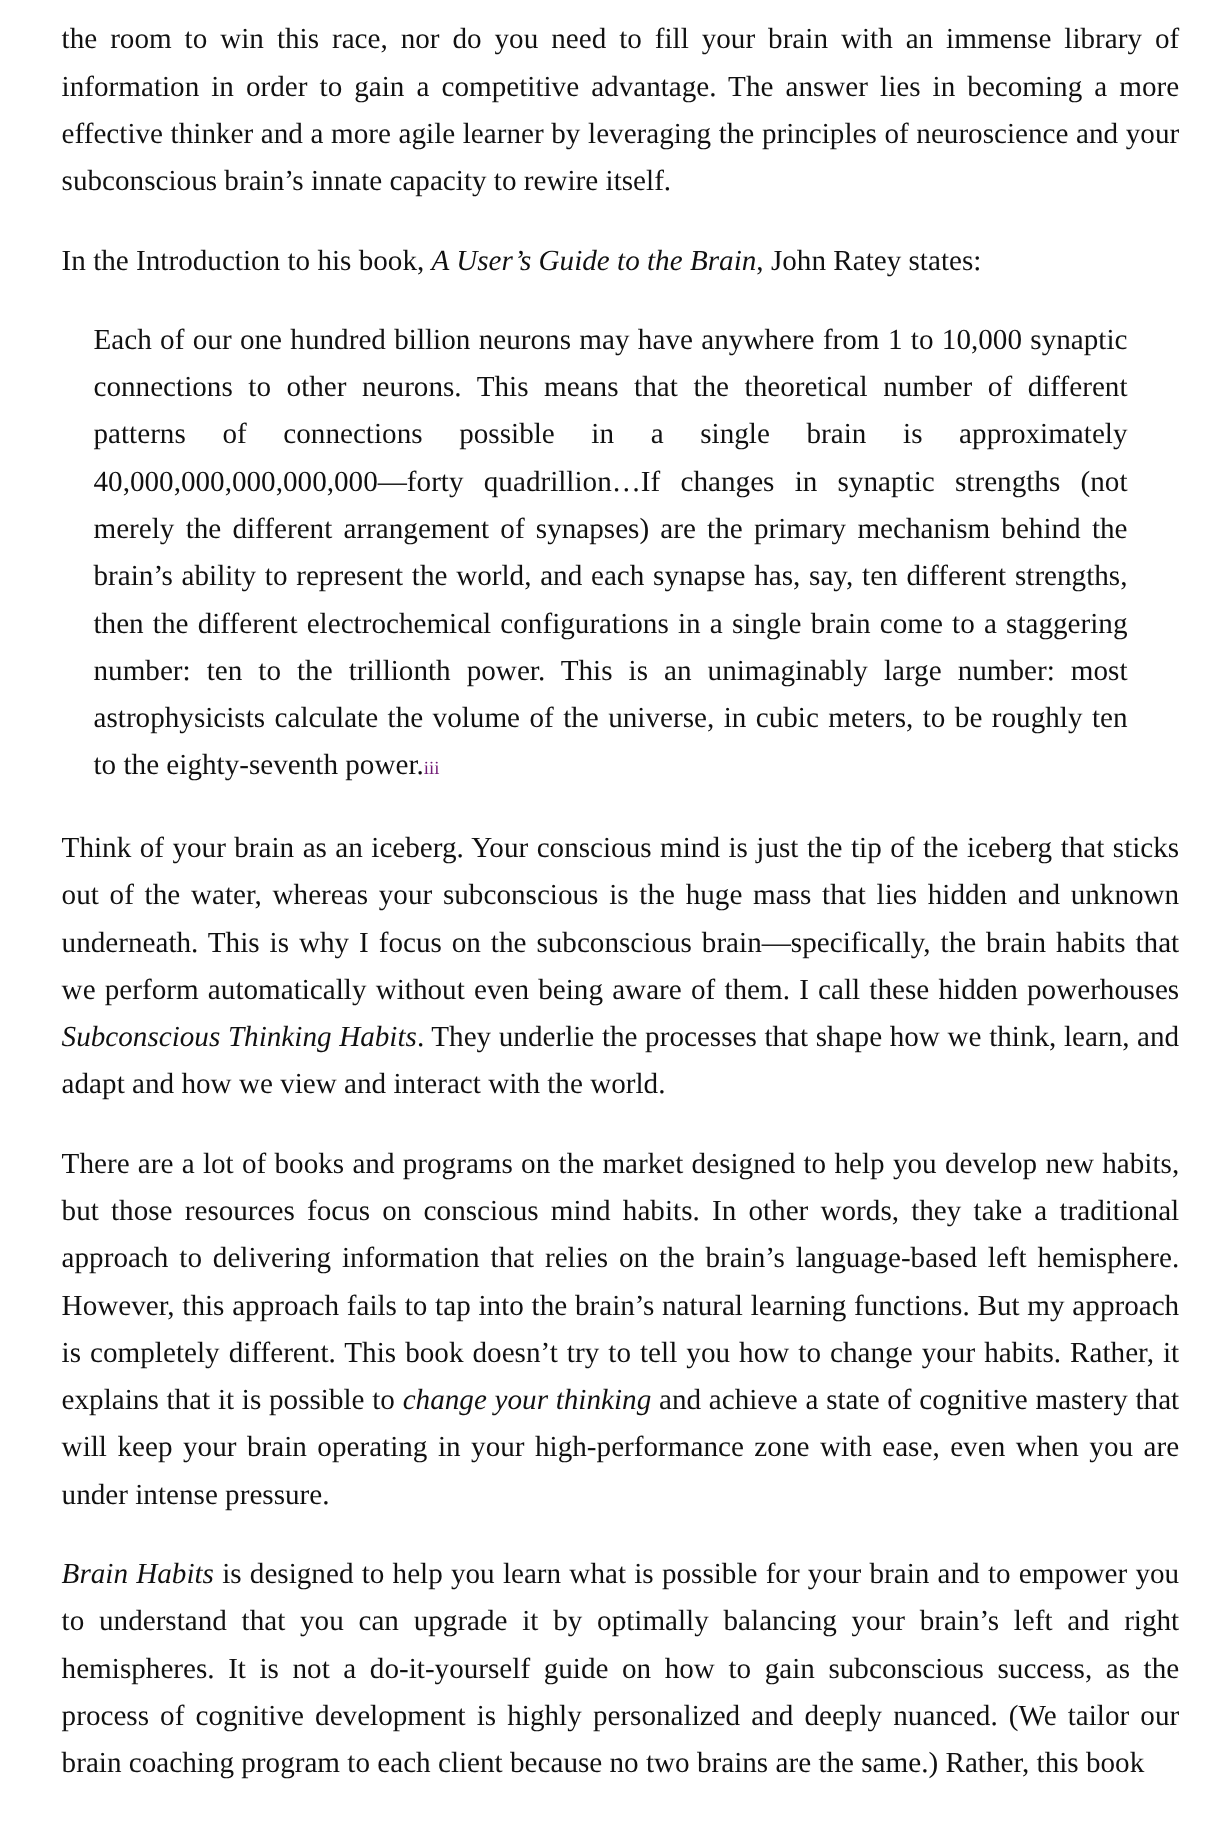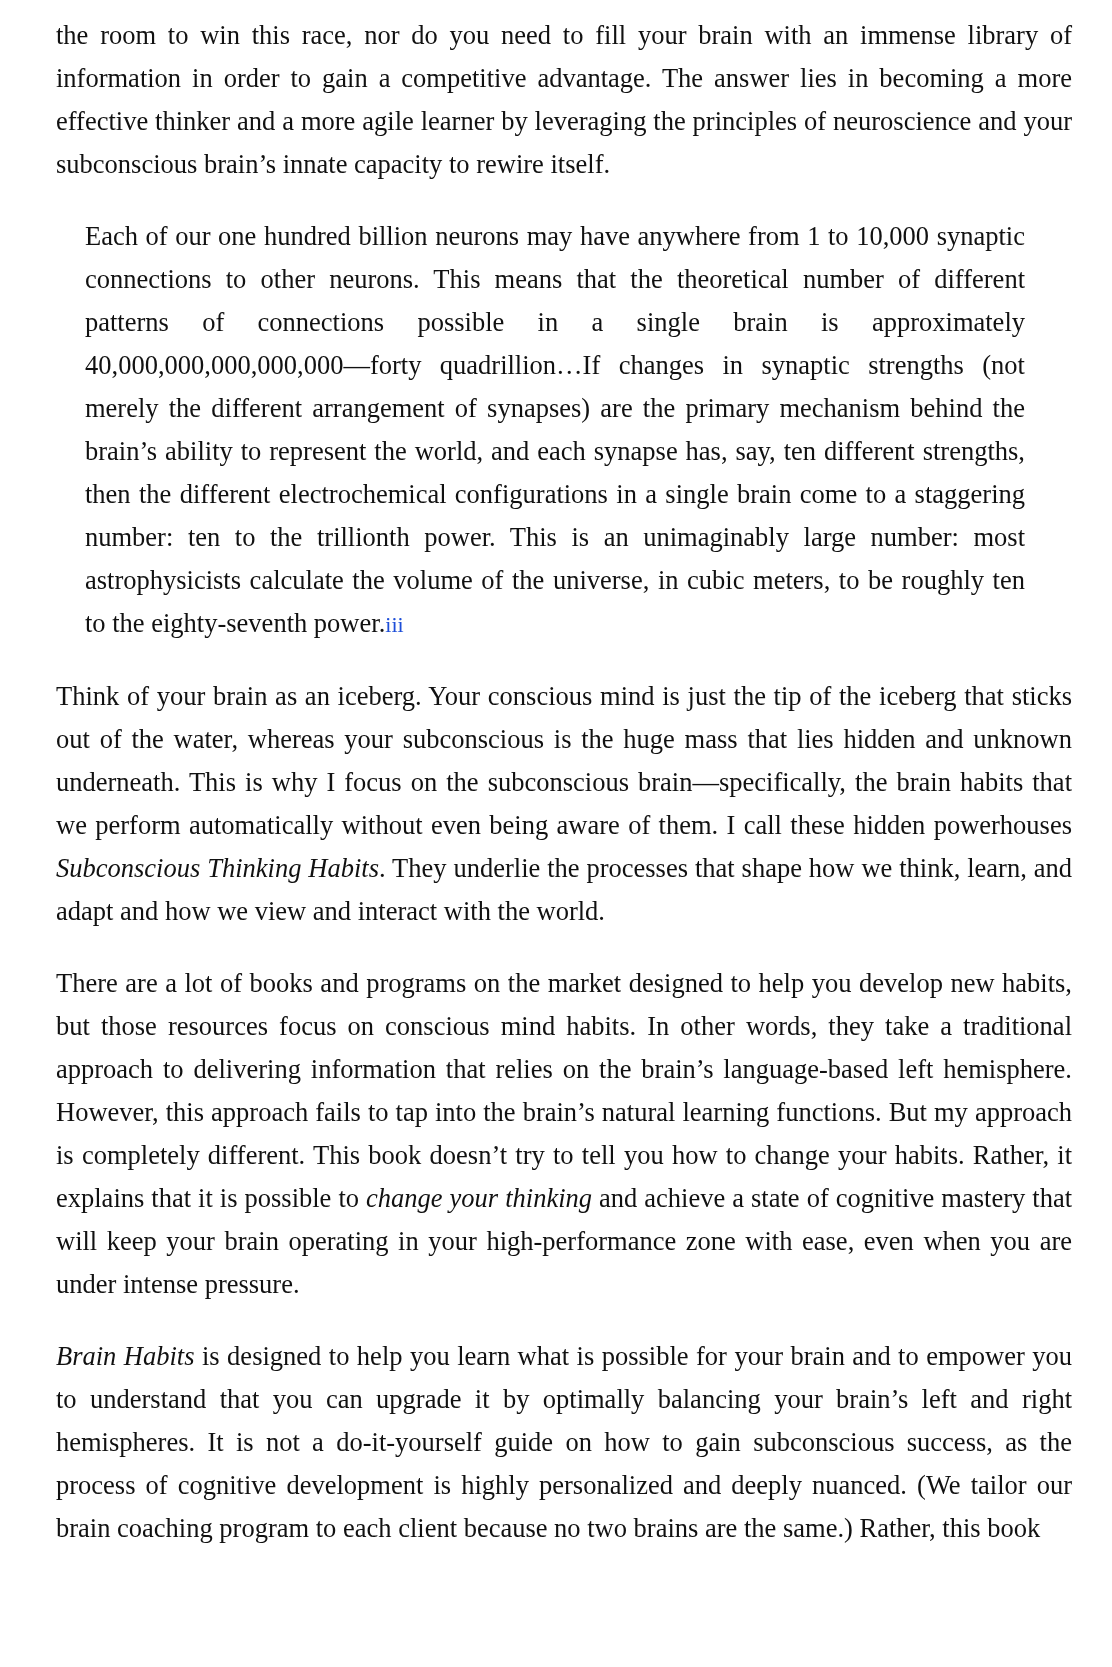--- a/index.html
+++ b/index.html
@@ -1,28 +1,29 @@
 <!DOCTYPE html>
 <html><head>
 <meta charset="utf-8">
 <style>
   html, body { margin:0; padding:0; background:#ffffff; }
   body { width:1112px; height:1667px; overflow:hidden; }
   .page { position:relative; padding:14px 40px 0 39px; color:#111; font-family:"Liberation Serif", "DejaVu Serif", serif; font-size:26.5px; line-height:43px; }
   p { margin:0 0 29px 17px; text-align:justify; text-align-last:left; }
   p.quote { margin:0 47px 29px 46px; }
-  .fn { color:#1d4ed8; font-size:22px; }
+  .fn { color:#701a75; font-size:17px; }
   em { font-style:italic; }
 </style>
 </head>
 <body>
 
 <div class="page">
   <p><span>the room to win this race, nor do you need to fill your brain with an immense library of information in order to gain a competitive advantage. The answer lies in becoming a more effective thinker and a more agile learner by leveraging the principles of neuroscience and your subconscious brain’s innate capacity to rewire itself.</span></p>
 
+  <p><span>In the Introduction to his book, </span><em>A User’s Guide to the Brain</em><span>, John Ratey states:</span></p>
 
   <p class="quote"><span>Each of our one hundred billion neurons may have anywhere from 1 to 10,000 synaptic connections to other neurons. This means that the theoretical number of different patterns of connections possible in a single brain is approximately 40,000,000,000,000,000—forty quadrillion…If changes in synaptic strengths (not merely the different arrangement of synapses) are the primary mechanism behind the brain’s ability to represent the world, and each synapse has, say, ten different strengths, then the different electrochemical configurations in a single brain come to a staggering number: ten to the trillionth power. This is an unimaginably large number: most astrophysicists calculate the volume of the universe, in cubic meters, to be roughly ten to the eighty-seventh power.</span><span class="fn">iii</span></p>
 
   <p><span>Think of your brain as an iceberg. Your conscious mind is just the tip of the iceberg that sticks out of the water, whereas your subconscious is the huge mass that lies hidden and unknown underneath. This is why I focus on the subconscious brain—specifically, the brain habits that we perform automatically without even being aware of them. I call these hidden powerhouses </span><em>Subconscious Thinking Habits</em><span>. They underlie the processes that shape how we think, learn, and adapt and how we view and interact with the world.</span></p>
 
   <p><span>There are a lot of books and programs on the market designed to help you develop new habits, but those resources focus on conscious mind habits. In other words, they take a traditional approach to delivering information that relies on the brain’s language-based left hemisphere. However, this approach fails to tap into the brain’s natural learning functions. But my approach is completely different. This book doesn’t try to tell you how to change your habits. Rather, it explains that it is possible to </span><em>change your thinking</em><span> and achieve a state of cognitive mastery that will keep your brain operating in your high-performance zone with ease, even when you are under intense pressure.</span></p>
 
   <p><em>Brain Habits</em><span> is designed to help you learn what is possible for your brain and to empower you to understand that you can upgrade it by optimally balancing your brain’s left and right hemispheres. It is not a do-it-yourself guide on how to gain subconscious success, as the process of cognitive development is highly personalized and deeply nuanced. (We tailor our brain coaching program to each client because no two brains are the same.) Rather, this book</span></p>
 </div>
 

